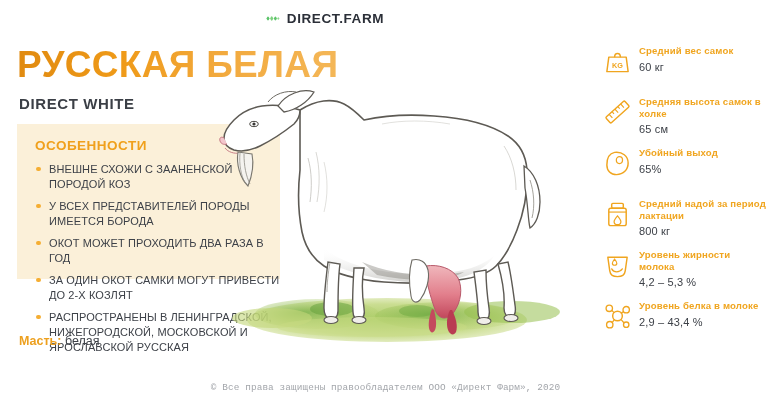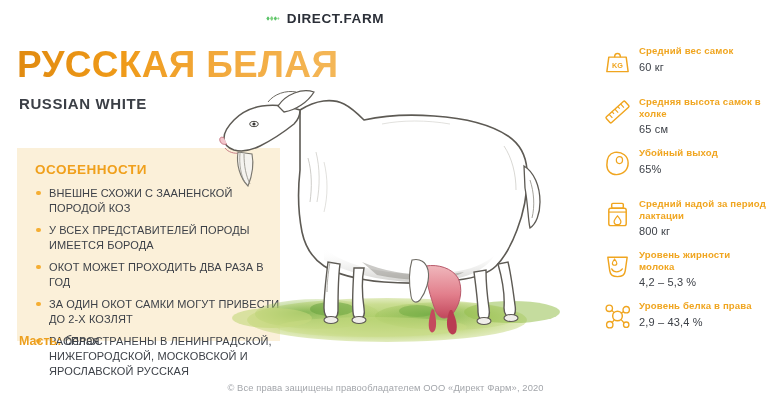--- a/index.html
+++ b/index.html
@@ -74,25 +74,24 @@
     letter-spacing: 0.6px;
     color: #3b3f46;
   }
 
   
   .features {
     position: absolute;
     left: 17px;
     top: 124px;
     width: 263px;
-    height: 193px;
+    height: 155px;
     background: #fbf0d9;
     box-sizing: border-box;
     padding: 14px 0 10px 18px;
-    margin-top: 24px;
   }
   .features h3 {
     margin: 0 0 9px 0;
     font-size: 13.5px;
     font-weight: bold;
     letter-spacing: 0.5px;
     color: #f0a01c;
   }
   .features ul {
     margin: 0;
@@ -178,39 +177,40 @@
   
   .footer {
     position: absolute;
     left: 0;
     top: 382px;
     width: 771px;
     text-align: center;
     font-size: 9.4px;
     color: #a3a6ab;
     letter-spacing: 0.1px;
+    font-family: Liberation Mono, monospace;
   }
 </style>
 </head>
 <body>
 
 <div id="page">
 
   <div class="logo">
     <svg class="logo-mark" viewBox="0 0 15 13">
       <path d="M1.5 6.5 Q3 2.5 4.5 6.5 Q3 10.5 1.5 6.5 Z" fill="#5cc46a"></path>
       <path d="M5.2 6.5 Q6.7 1.8 8.2 6.5 Q6.7 11.2 5.2 6.5 Z" fill="#7ed27e"></path>
       <path d="M8.9 6.5 Q10.4 2.5 11.9 6.5 Q10.4 10.5 8.9 6.5 Z" fill="#5cc46a"></path>
       <path d="M12.3 6.5 Q13.3 4 14.3 6.5 Q13.3 9 12.3 6.5 Z" fill="#8fd98f"></path>
     </svg>
     <span class="logo-text">DIRECT.FARM</span>
   </div>
 
   <div class="title">РУССКАЯ БЕЛАЯ</div>
-  <div class="subtitle">RUSSIAN WHITE</div>
+  <div class="subtitle">DIRECT WHITE</div>
 
   <div class="features">
     <h3>ОСОБЕННОСТИ</h3>
     <ul>
       <li>ВНЕШНЕ СХОЖИ С ЗААНЕНСКОЙ ПОРОДОЙ КОЗ</li>
       <li>У ВСЕХ ПРЕДСТАВИТЕЛЕЙ ПОРОДЫ ИМЕЕТСЯ БОРОДА</li>
       <li>ОКОТ МОЖЕТ ПРОХОДИТЬ ДВА РАЗА В ГОД</li>
       <li>ЗА ОДИН ОКОТ САМКИ МОГУТ ПРИВЕСТИ ДО 2-Х КОЗЛЯТ</li>
       <li>РАСПРОСТРАНЕНЫ В ЛЕНИНГРАДСКОЙ, НИЖЕГОРОДСКОЙ, МОСКОВСКОЙ И ЯРОСЛАВСКОЙ РУССКАЯ</li>
     </ul>
@@ -391,21 +391,21 @@
 
     <div class="stat">
       <svg class="stat-icon" viewBox="0 0 30 30">
         <circle cx="15" cy="15" r="5" fill="none" stroke="#f0a51f" stroke-width="1.5"></circle>
         <circle cx="6.5" cy="7" r="3.3" fill="none" stroke="#f0a51f" stroke-width="1.4"></circle>
         <circle cx="24" cy="8.5" r="3.3" fill="none" stroke="#f0a51f" stroke-width="1.4"></circle>
         <circle cx="7" cy="24" r="3.3" fill="none" stroke="#f0a51f" stroke-width="1.4"></circle>
         <circle cx="24" cy="24" r="2.8" fill="none" stroke="#f0a51f" stroke-width="1.4"></circle>
         <path d="M9.2 9.2 L11.6 11.8 M21 10.6 L18.4 12.4 M9.6 21.6 L12 18.6 M21.8 22.2 L18.8 18.8" stroke="#f0a51f" stroke-width="1.3"></path>
       </svg>
-      <div class="stat-label">Уровень белка в права</div>
+      <div class="stat-label">Уровень белка в молоке</div>
       <div class="stat-value">2,9 – 43,4 %</div>
     </div>
 
   </div>
 
   <div class="footer">© Все права защищены правообладателем ООО «Директ Фарм», 2020</div>
 
 </div>
 
 </body></html>

